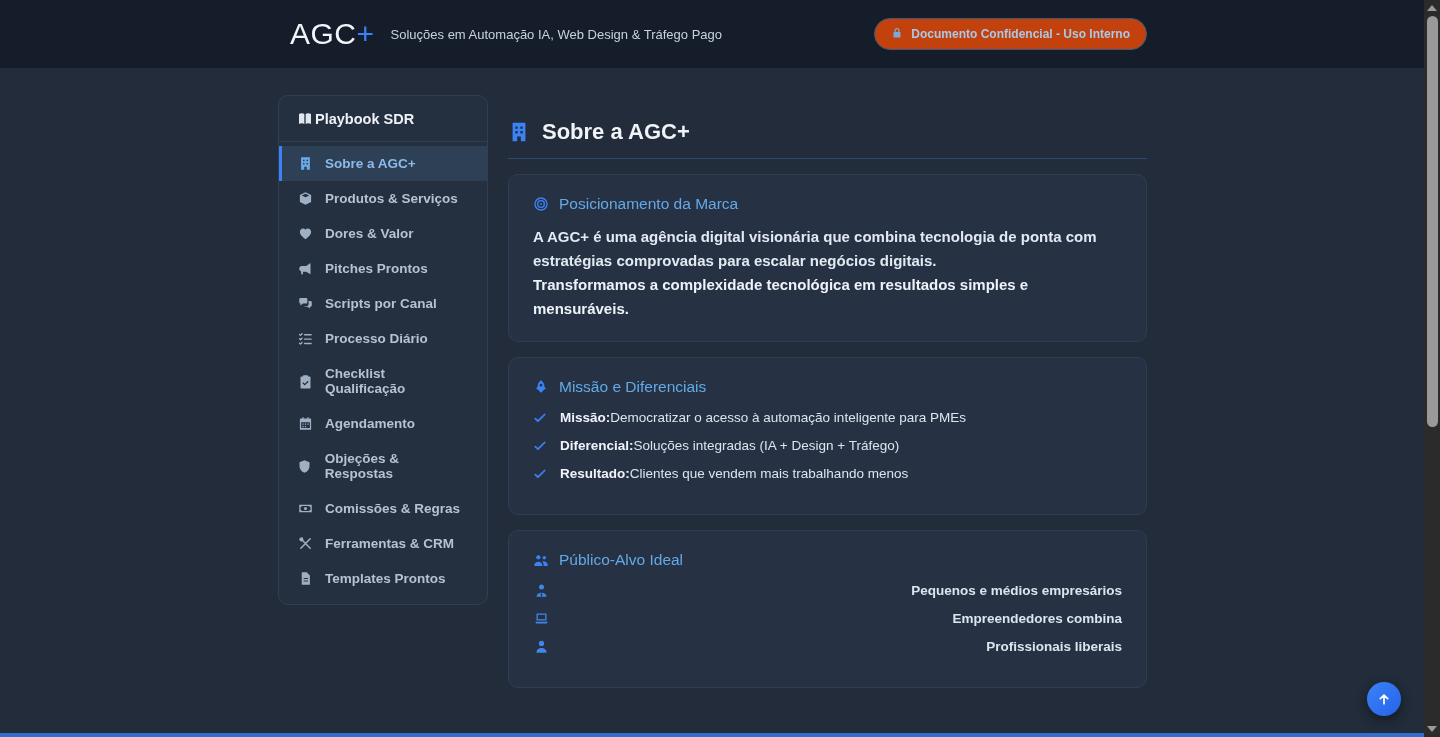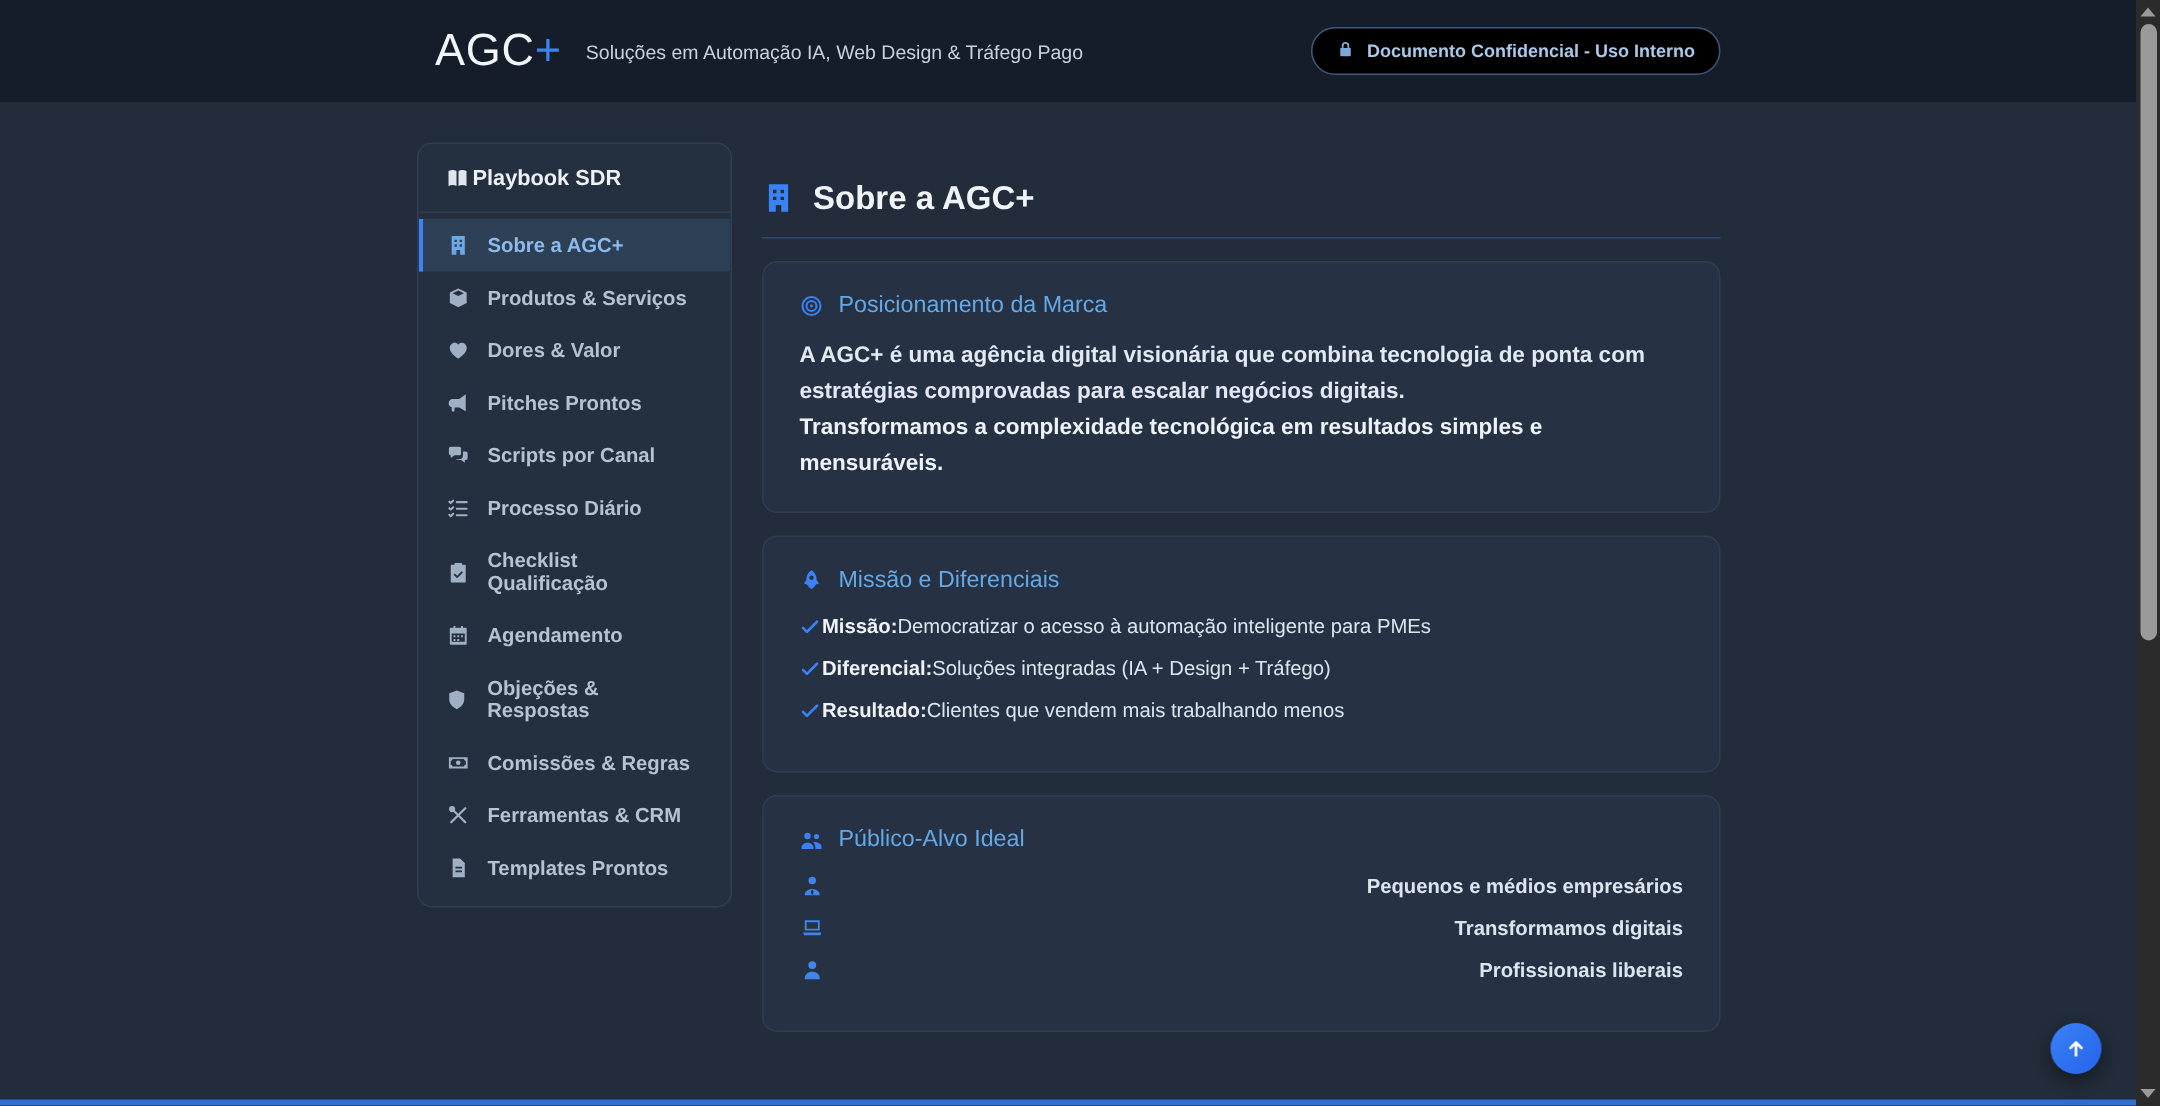--- a/index.html
+++ b/index.html
@@ -6,21 +6,21 @@
   html,body { width:1440px; height:737px; overflow:hidden; background:#222c3a;
     font-family:"Liberation Sans", sans-serif; }
 
   
   .app-header { height:68px; background:#151d2a; }
   .header-inner { width:869px; margin-left:278px; height:100%; display:flex; align-items:center; }
   .logo { font-size:30px; font-weight:400; color:#f2f5f9; letter-spacing:.5px;margin-left:12px; }
   .logo .plus { color:#3b82f6; }
   .tagline { margin-left:16px; font-size:13px; color:#c8d2de; }
   .badge { margin-left:auto; display:flex; gap:8px;
-    border:1px solid #3d5a7a; background:#000000; color:#a9c9e9;
+    border:1px solid #3d5a7a; background:#c2410c; color:#a9c9e9;
     border-radius:18px; padding:8px 16px; font-size:12px; font-weight:600; }
   .badge .ic { color:#7ea8d8; font-size:12px; }
 
   
   .layout { width:869px; margin:27px 0 0 278px; display:flex; gap:20px; }
 
   
   .sidebar { width:210px; flex:0 0 210px; background:#242f3f; border:1px solid #323e52;
     border-radius:10px; overflow:hidden; align-self:flex-start; padding-bottom:8px; }
   .sb-head { display:flex; align-items:center; gap:2px; padding:15px 18px 14px;
@@ -47,21 +47,21 @@
 
   .card { background:#263244; border:1px solid #303d52; border-radius:10px;
     padding:20px 24px; margin-top:15px; }
   .card-head { display:flex; align-items:center; gap:10px; color:#64a9e6;
     font-size:15.5px; font-weight:400; }
   .card-head .ic { font-size:16px; color:#3b82f6; }
   .card-body { margin-top:12px; color:#e2e9f2; font-size:15px; line-height:1.6; font-weight:600; }
   .card-body .highlight { font-weight:800; color:#eef3f9; }
 
   .check-list, .icon-list { margin-top:14px; }
-  .check-item, .icon-item { display:flex; align-items:center; gap:1px; margin-bottom:13px;
+  .check-item, .icon-item { display:flex; align-items:center; gap:13px; margin-bottom:13px;
     font-size:13.5px; color:#dce4ee; font-weight:500; }
   .check-item .ic { font-size:14px; color:#3b82f6; }
   .check-item b { color:#f0f4fa; font-weight:800; }
   .icon-item .ic { font-size:15px; color:#3f86e8; width:17px; display:flex; justify-content:center; }
   .icon-item { font-weight:600;justify-content:space-between; }
 
   
   .fab { position:fixed; right:39px; bottom:21px; width:34px; height:34px; border:none;
     border-radius:50%; background:linear-gradient(135deg,#3b82f6,#2563eb); color:#fff;
     display:flex; align-items:center; justify-content:center; cursor:pointer;
@@ -296,21 +296,21 @@
               </svg>
             </span>
             <span>Pequenos e médios empresários</span>
           </div>
           <div class="icon-item">
             <span class="ic">
               <svg viewBox="0 0 24 24" fill="currentColor" fill-rule="evenodd">
                 <path d="M4 4h16v11H4V4zm2 2v7h12V6H6zM2 17h20l-1.5 3h-17L2 17z"></path>
               </svg>
             </span>
-            <span>Transformamos digitais</span>
+            <span>Empreendedores combina</span>
           </div>
           <div class="icon-item">
             <span class="ic">
               <svg viewBox="0 0 24 24" fill="currentColor">
                 <circle cx="12" cy="7" r="4.2"></circle>
                 <path d="M4 21c0-4.2 3.6-6.8 8-6.8s8 2.6 8 6.8v1H4v-1z"></path>
               </svg>
             </span>
             <span>Profissionais liberais</span>
           </div>

